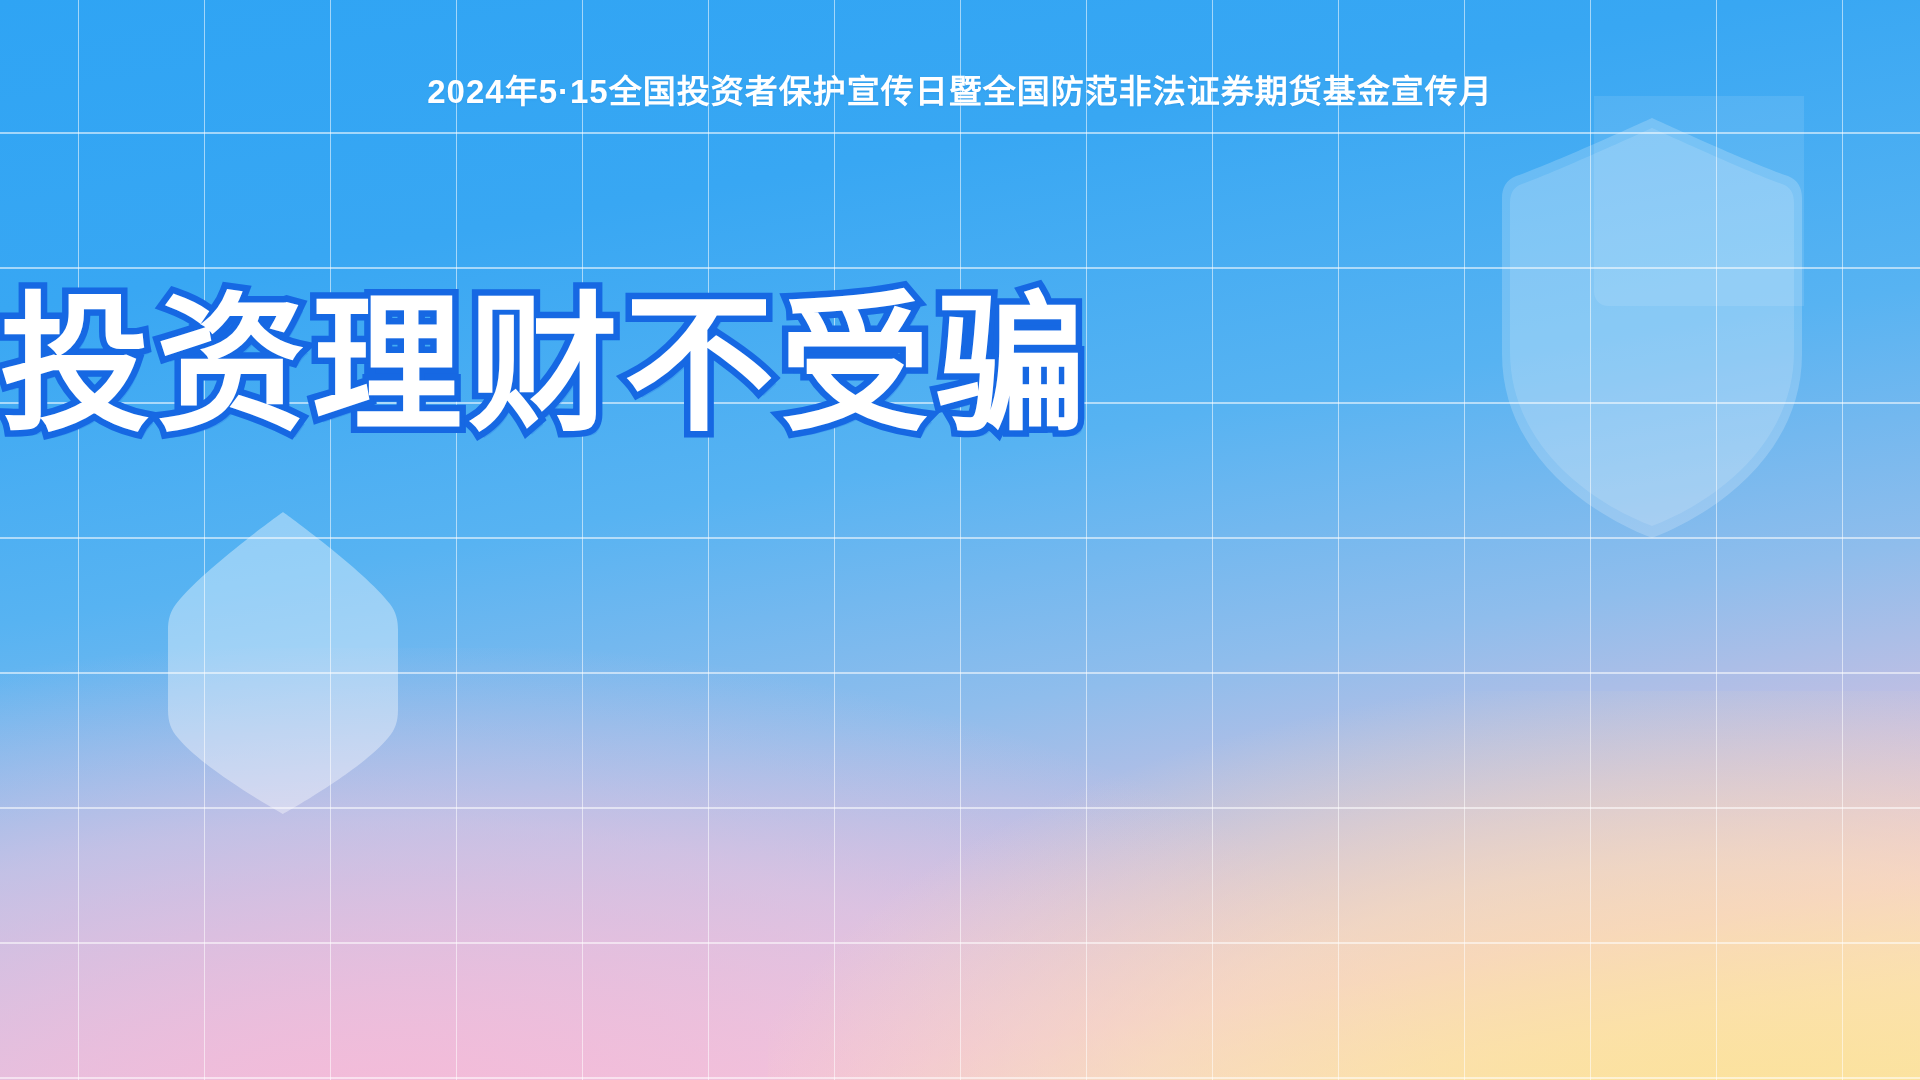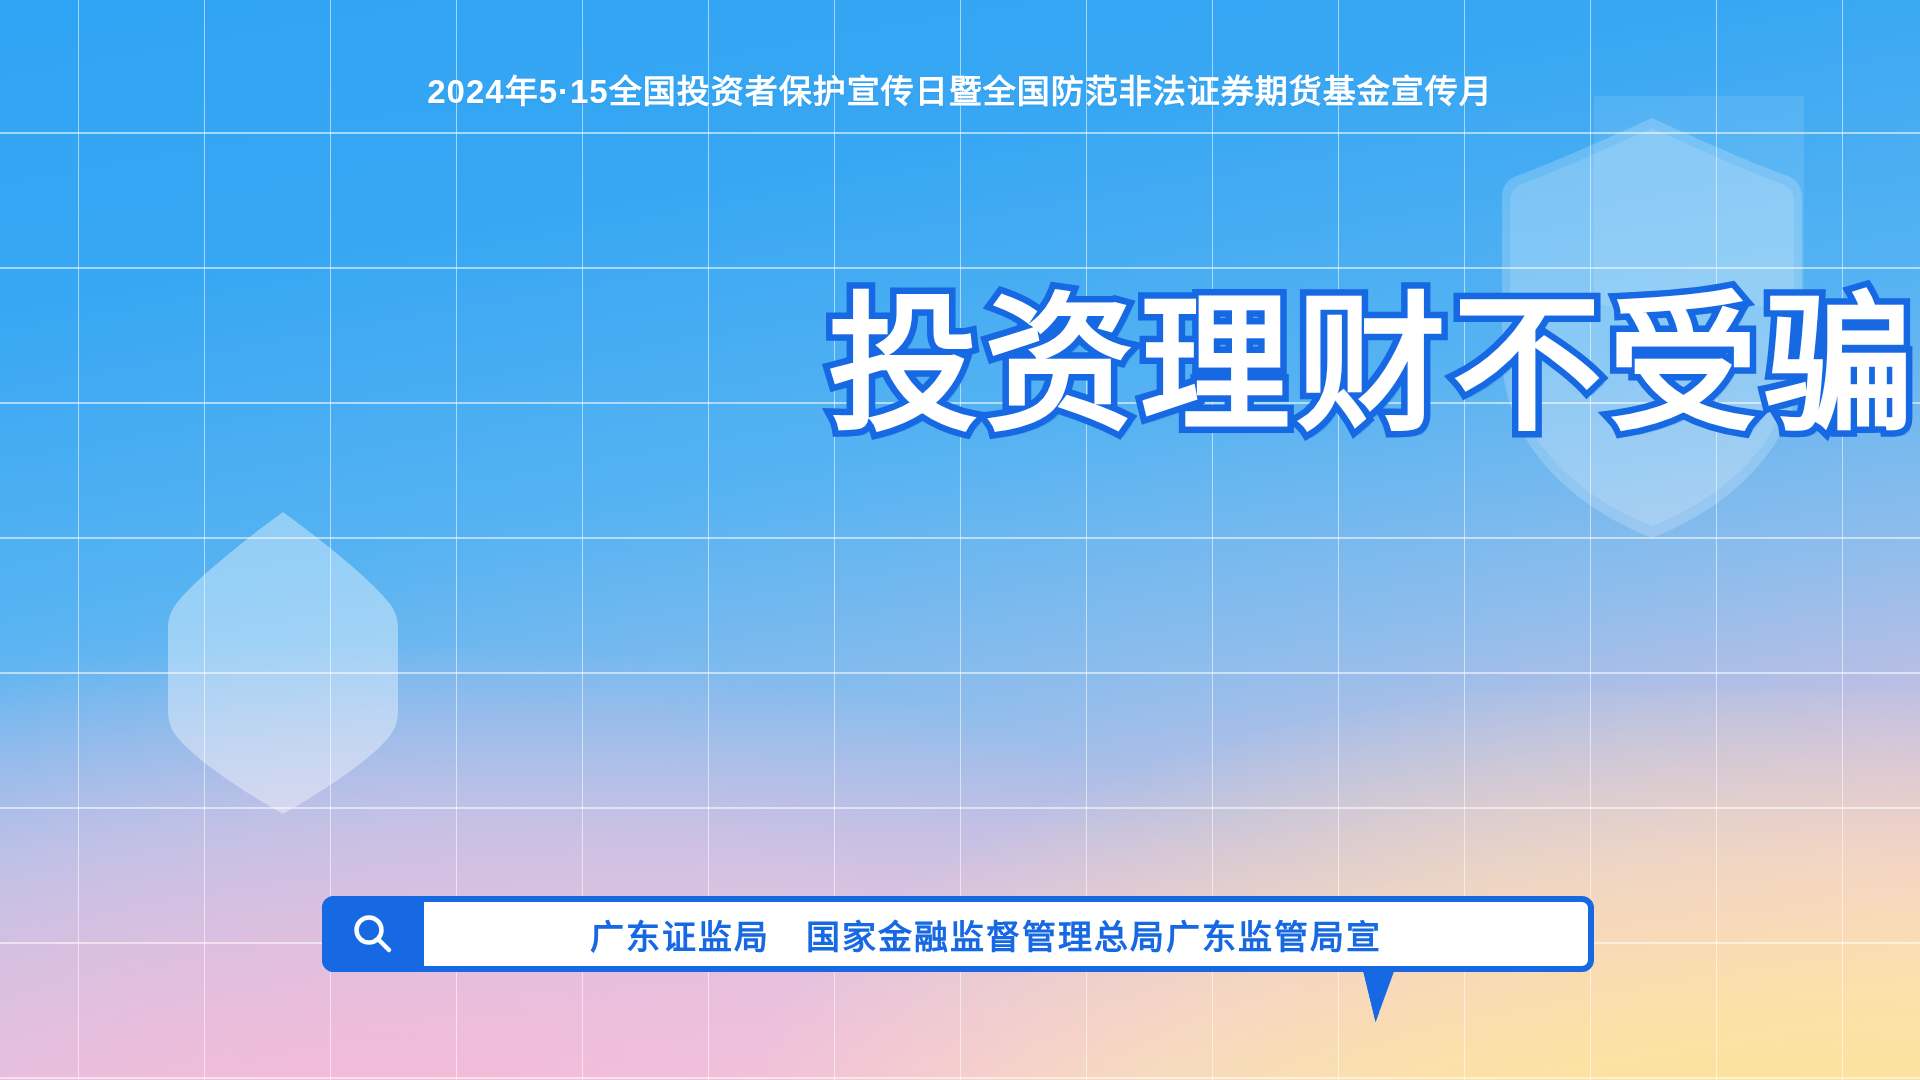--- a/index.html
+++ b/index.html
@@ -98,21 +98,21 @@
     line-height:1.2;
     white-space:nowrap;
     text-shadow:0 1px 2px rgba(30,110,200,0.18);
     z-index:6;
   }
 
   
   .headline {
     position:absolute;
     top:272px; left:0; right:0;
-    text-align:right;
+    text-align:left;
     z-index:7;
   }
   .headline-line {
     font-size:150px;
     font-weight:900;
     line-height:1.24;
     color:#ffffff;
     letter-spacing:6px;
     white-space:nowrap;
     -webkit-text-stroke:13px #1668e3;
@@ -191,26 +191,14 @@
   <div class="shield shield-left"></div>
 
   <div class="grid"></div>
 
   <div class="header-title">2024年5·15全国投资者保护宣传日暨全国防范非法证券期货基金宣传月</div>
 
   <div class="headline">
     <div class="headline-line">投资理财不受骗</div>
   </div>
 
-  <div class="sig-wrap">
-    <div class="sig-tail"></div>
-    <div class="sig-bar">
-      <div class="sig-icon">
-        <svg width="46" height="46" viewBox="0 0 46 46" aria-hidden="true">
-          <circle cx="19" cy="19" r="12.5" fill="none" stroke="#ffffff" stroke-width="4.5"></circle>
-          <line x1="28.5" y1="28.5" x2="39" y2="39" stroke="#ffffff" stroke-width="4.5" stroke-linecap="round"></line>
-        </svg>
-      </div>
-      <div class="sig-text">广东证监局　国家金融监督管理总局广东监管局宣</div>
-    </div>
-  </div>
 
 </div>
 
 </body></html>

